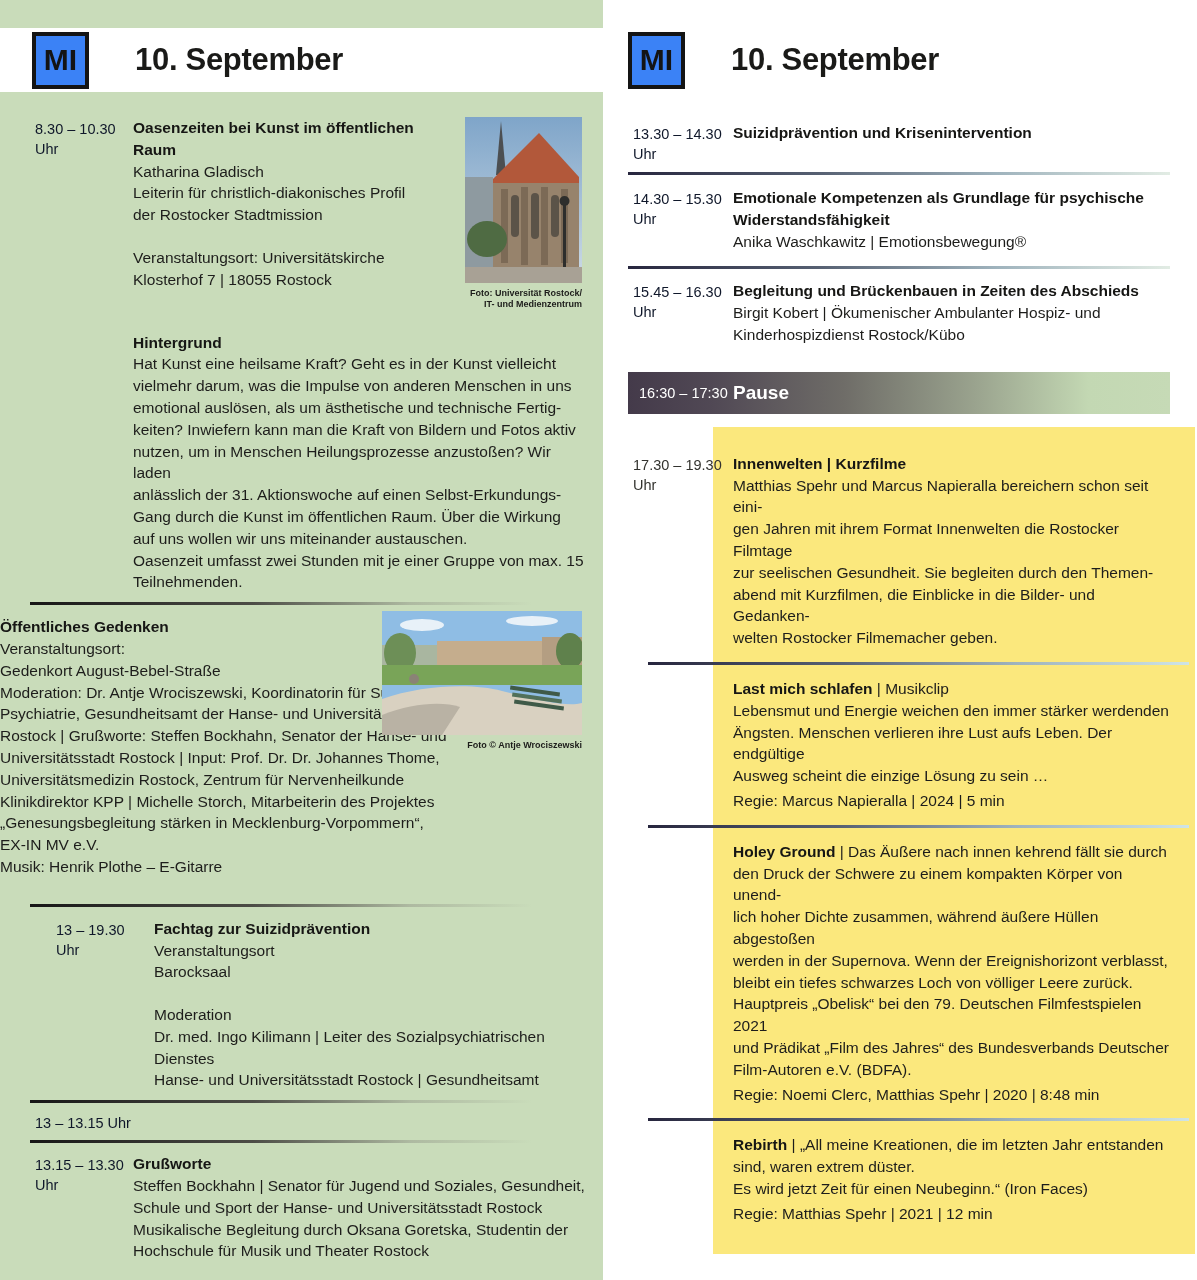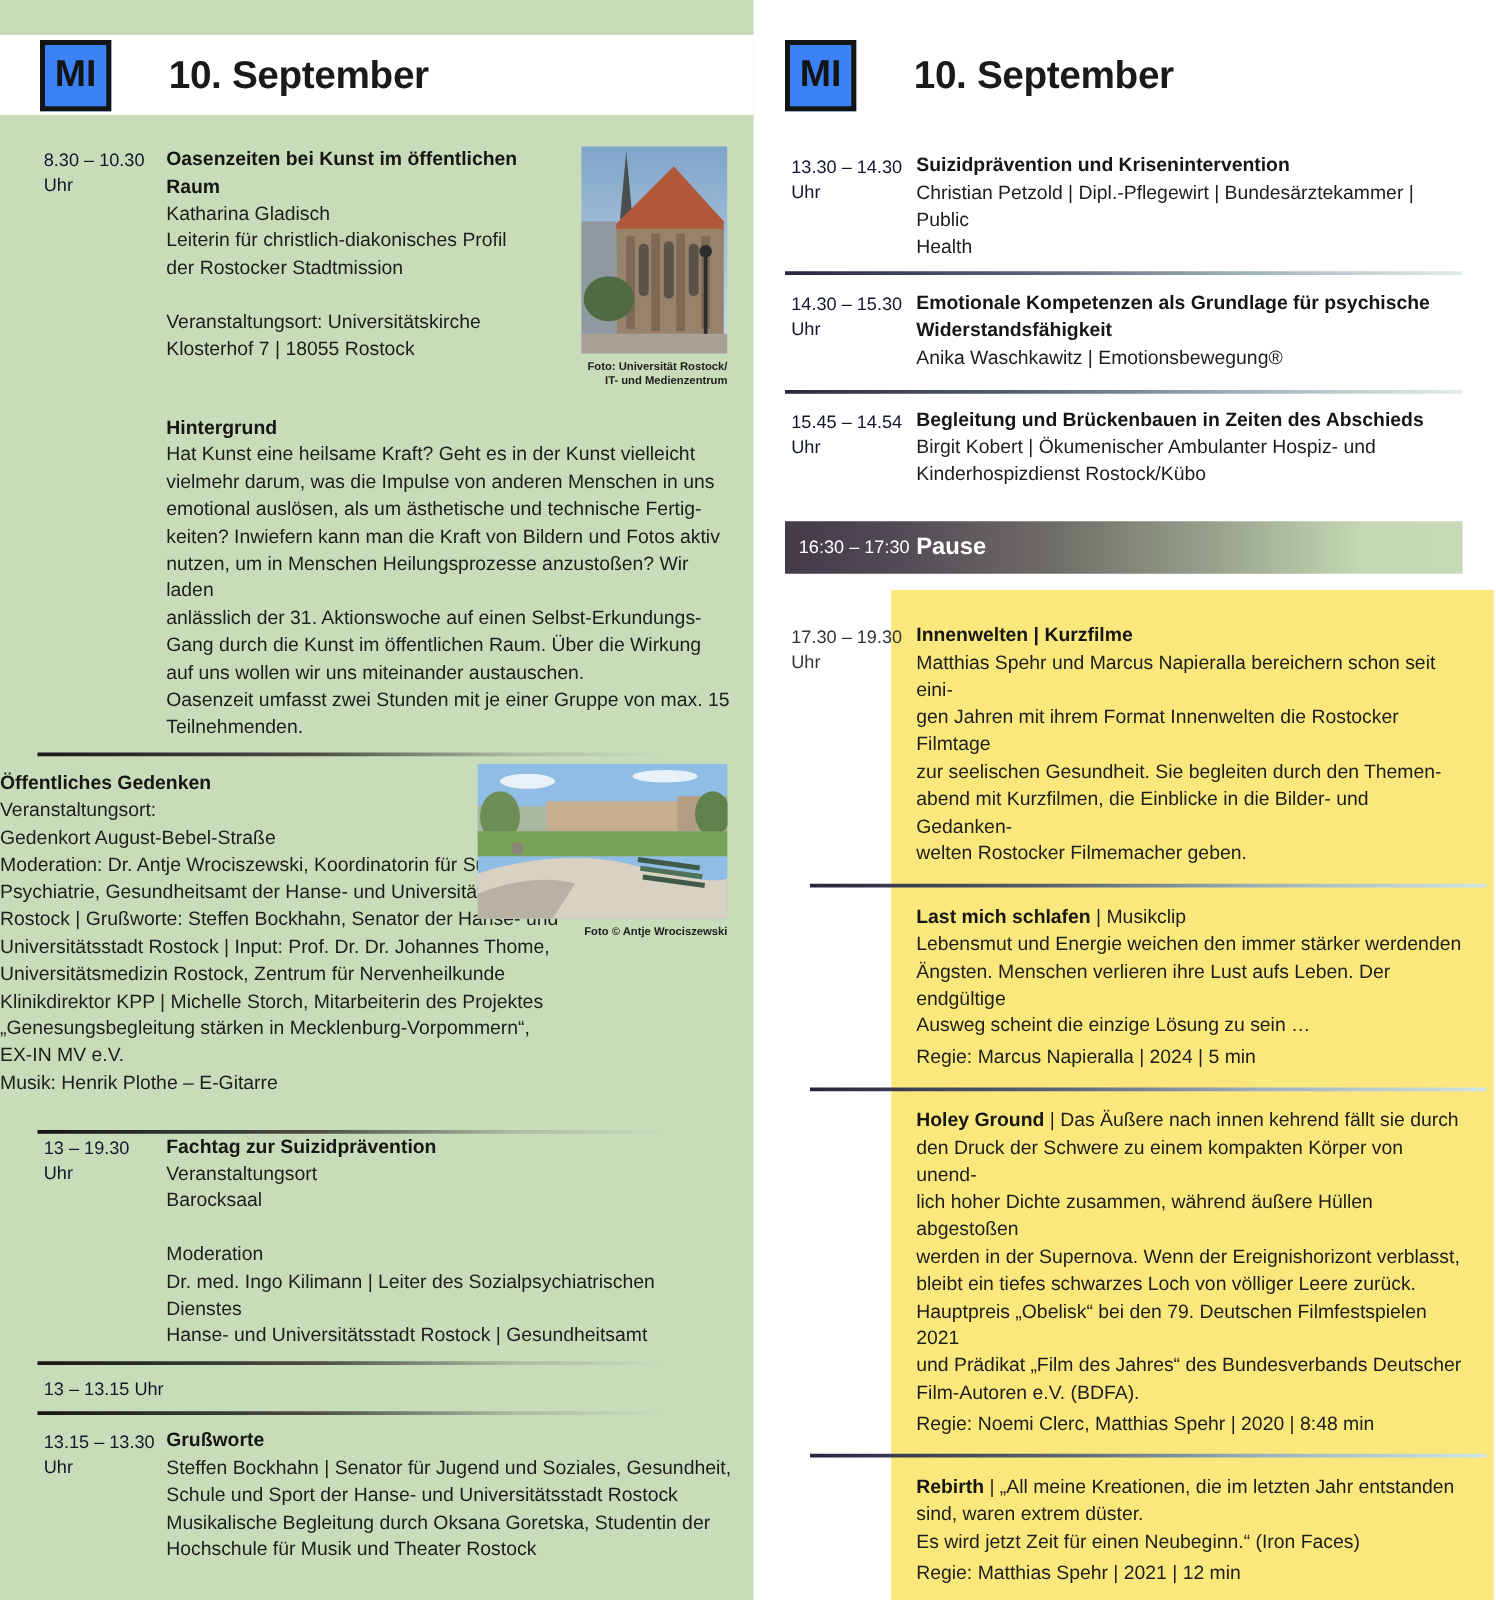--- a/index.html
+++ b/index.html
@@ -148,21 +148,21 @@
 Universitätsmedizin Rostock, Zentrum für Nervenheilkunde
 Klinikdirektor KPP | Michelle Storch, Mitarbeiterin des Projektes
 „Genesungsbegleitung stärken in Mecklenburg-Vorpommern“,
 EX-IN MV e.V.
 Musik: Henrik Plothe – E-Gitarre</p>
       </div>
     </div>
 
     <hr class="div-left" style="margin-top:26px;">
 
-    <div class="row" style="">
+    <div class="row" style="margin-top:11px;padding-left:21px;">
       <div class="time">13 – 19.30
 Uhr</div>
       <div class="content">
         <p class="tb">Fachtag zur Suizidprävention</p>
         <p class="t">Veranstaltungsort
 Barocksaal</p>
         <div class="sp"></div>
         <p class="t">Moderation
 Dr. med. Ingo Kilimann | Leiter des Sozialpsychiatrischen Dienstes
 Hanse- und Universitätsstadt Rostock | Gesundheitsamt</p>
@@ -196,41 +196,39 @@
     <div class="header">
       <div class="mi-box" style="margin-left:25px;">MI</div>
       <div class="date-title">10. September</div>
     </div>
 
     <div class="row" style="margin-top:30px;">
       <div class="time">13.30 – 14.30
 Uhr</div>
       <div class="content">
         <p class="tb">Suizidprävention und Krisenintervention</p>
-        <p class="t">Christian Petzold | Dipl.-Pflegewirt | Bundesärztekammer | Public
-Health</p>
       </div>
     </div>
 
     <hr class="div-right" style="margin-top:8px;">
 
     <div class="row" style="margin-top:12px;">
       <div class="time">14.30 – 15.30
 Uhr</div>
       <div class="content">
         <p class="tb">Emotionale Kompetenzen als Grundlage für psychische
 Widerstandsfähigkeit</p>
         <p class="t">Anika Waschkawitz | Emotionsbewegung®</p>
       </div>
     </div>
 
     <hr class="div-right" style="margin-top:14px;">
 
     <div class="row" style="margin-top:11px;">
-      <div class="time">15.45 – 14.54
+      <div class="time">15.45 – 16.30
 Uhr</div>
       <div class="content">
         <p class="tb">Begleitung und Brückenbauen in Zeiten des Abschieds</p>
         <p class="t">Birgit Kobert | Ökumenischer Ambulanter Hospiz- und
 Kinderhospizdienst Rostock/Kübo</p>
       </div>
     </div>
 
     <div class="pause">
       <div class="pause-time">16:30 – 17:30</div>

